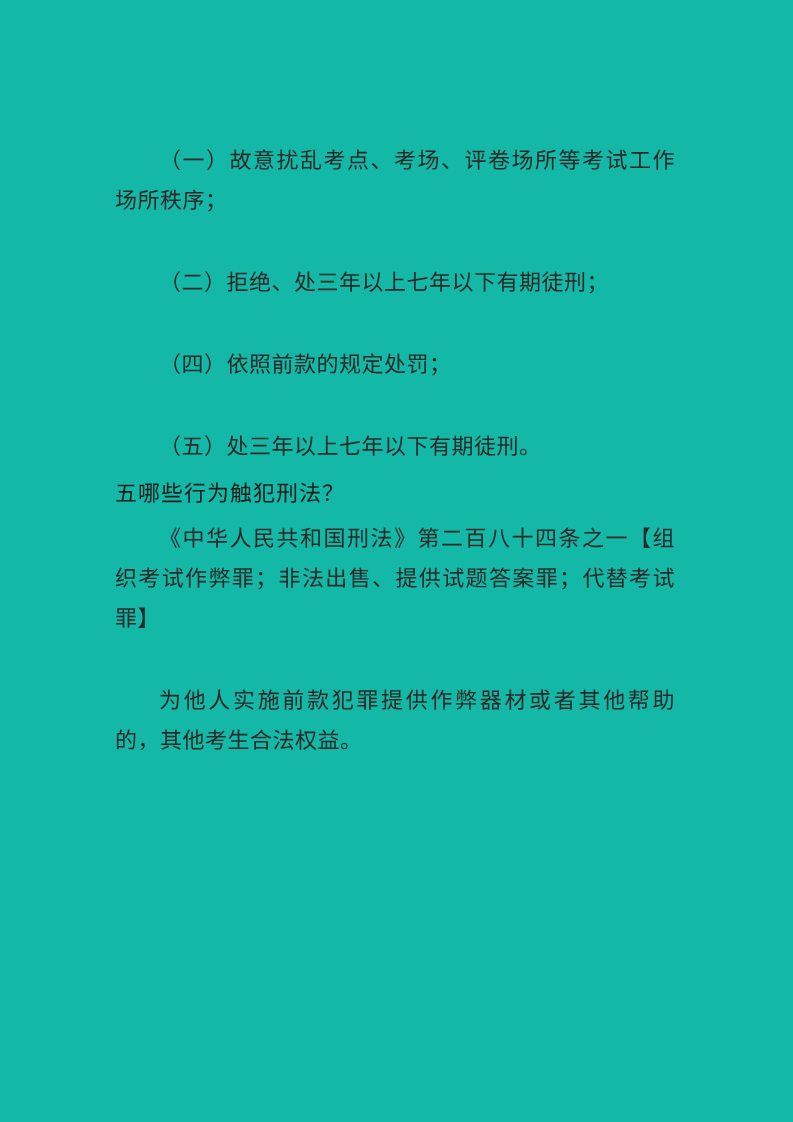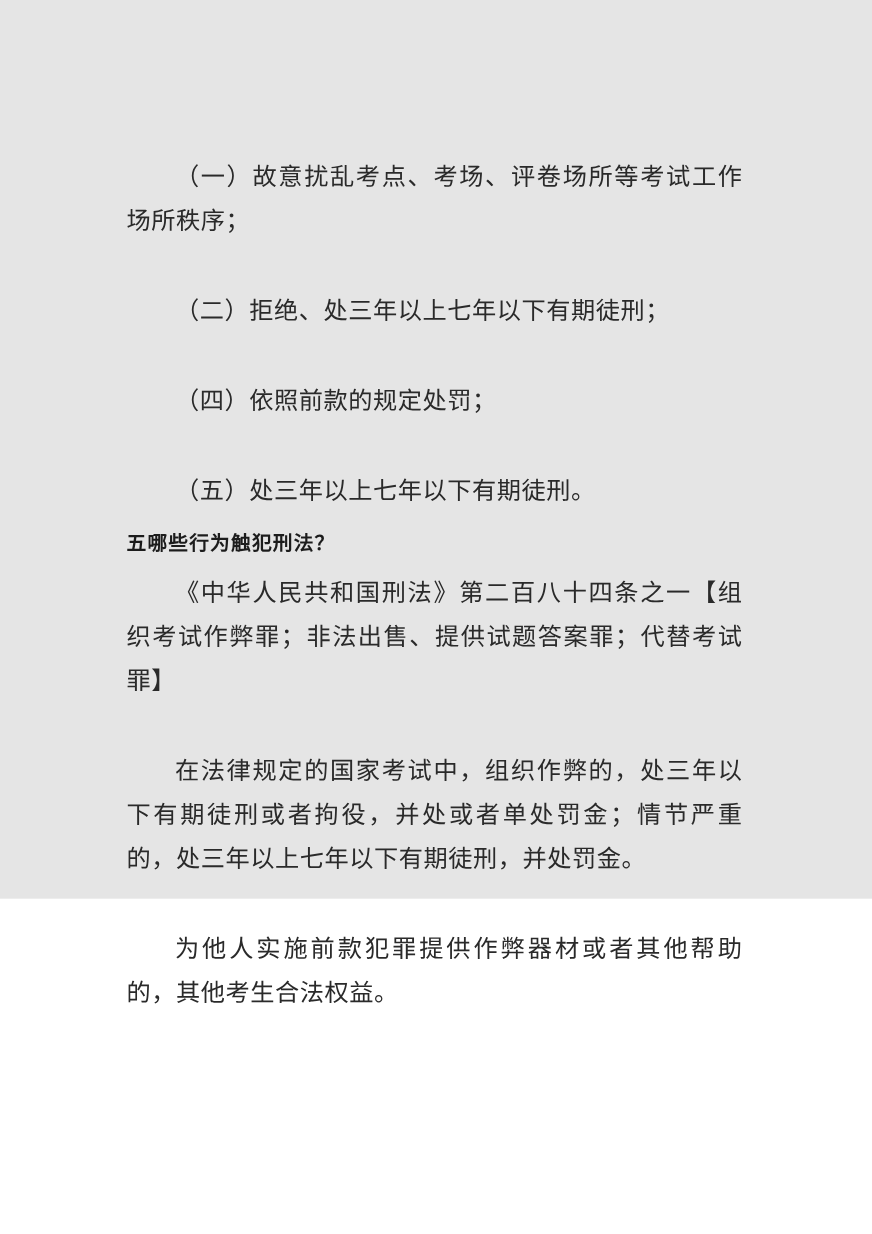--- a/index.html
+++ b/index.html
@@ -10,41 +10,41 @@
   }
   body {
     width: 793px;
     height: 1122px;
     overflow: hidden;
   }
   .page {
     box-sizing: border-box;
     position: relative;
     width: 793px;
-    height: 817px;
-    background: #e5e5e5;
+    height: 1122px;
+    background: #14b8a6;
     padding: 141px 118px 0 115px;
     font-family: "Liberation Serif", "DejaVu Serif", serif;
     font-size: 22px;
     line-height: 40px;
     color: #2a2a2a;
   }
   .para {
     margin: 0 0 42px 0;
     text-indent: 2em;
     text-align: justify;
     letter-spacing: 0.5px;
   }
   .para.tight {
     margin-bottom: 6px;
   }
   .heading {
     margin: 0 0 4px 0;
-    font-size: 18px;
-    font-weight: 700;
+    font-size: 22px;
+    font-weight: 400;
     line-height: 42px;
     text-indent: 0;
     letter-spacing: 1px;
     color: #1c1c1c;
   }
 </style>
 </head>
 <body>
 
 <div class="page">
@@ -54,16 +54,15 @@
 
 
   <p class="para">（四）依照前款的规定处罚；</p>
 
   <p class="para tight">（五）处三年以上七年以下有期徒刑。</p>
 
   <h2 class="heading">五哪些行为触犯刑法？</h2>
 
   <p class="para">《中华人民共和国刑法》第二百八十四条之一【组织考试作弊罪；非法出售、提供试题答案罪；代替考试罪】</p>
 
-  <p class="para">在法律规定的国家考试中，组织作弊的，处三年以下有期徒刑或者拘役，并处或者单处罚金；情节严重的，处三年以上七年以下有期徒刑，并处罚金。</p>
 
   <p class="para">为他人实施前款犯罪提供作弊器材或者其他帮助的，其他考生合法权益。</p>
 </div>
 
 </body></html>

